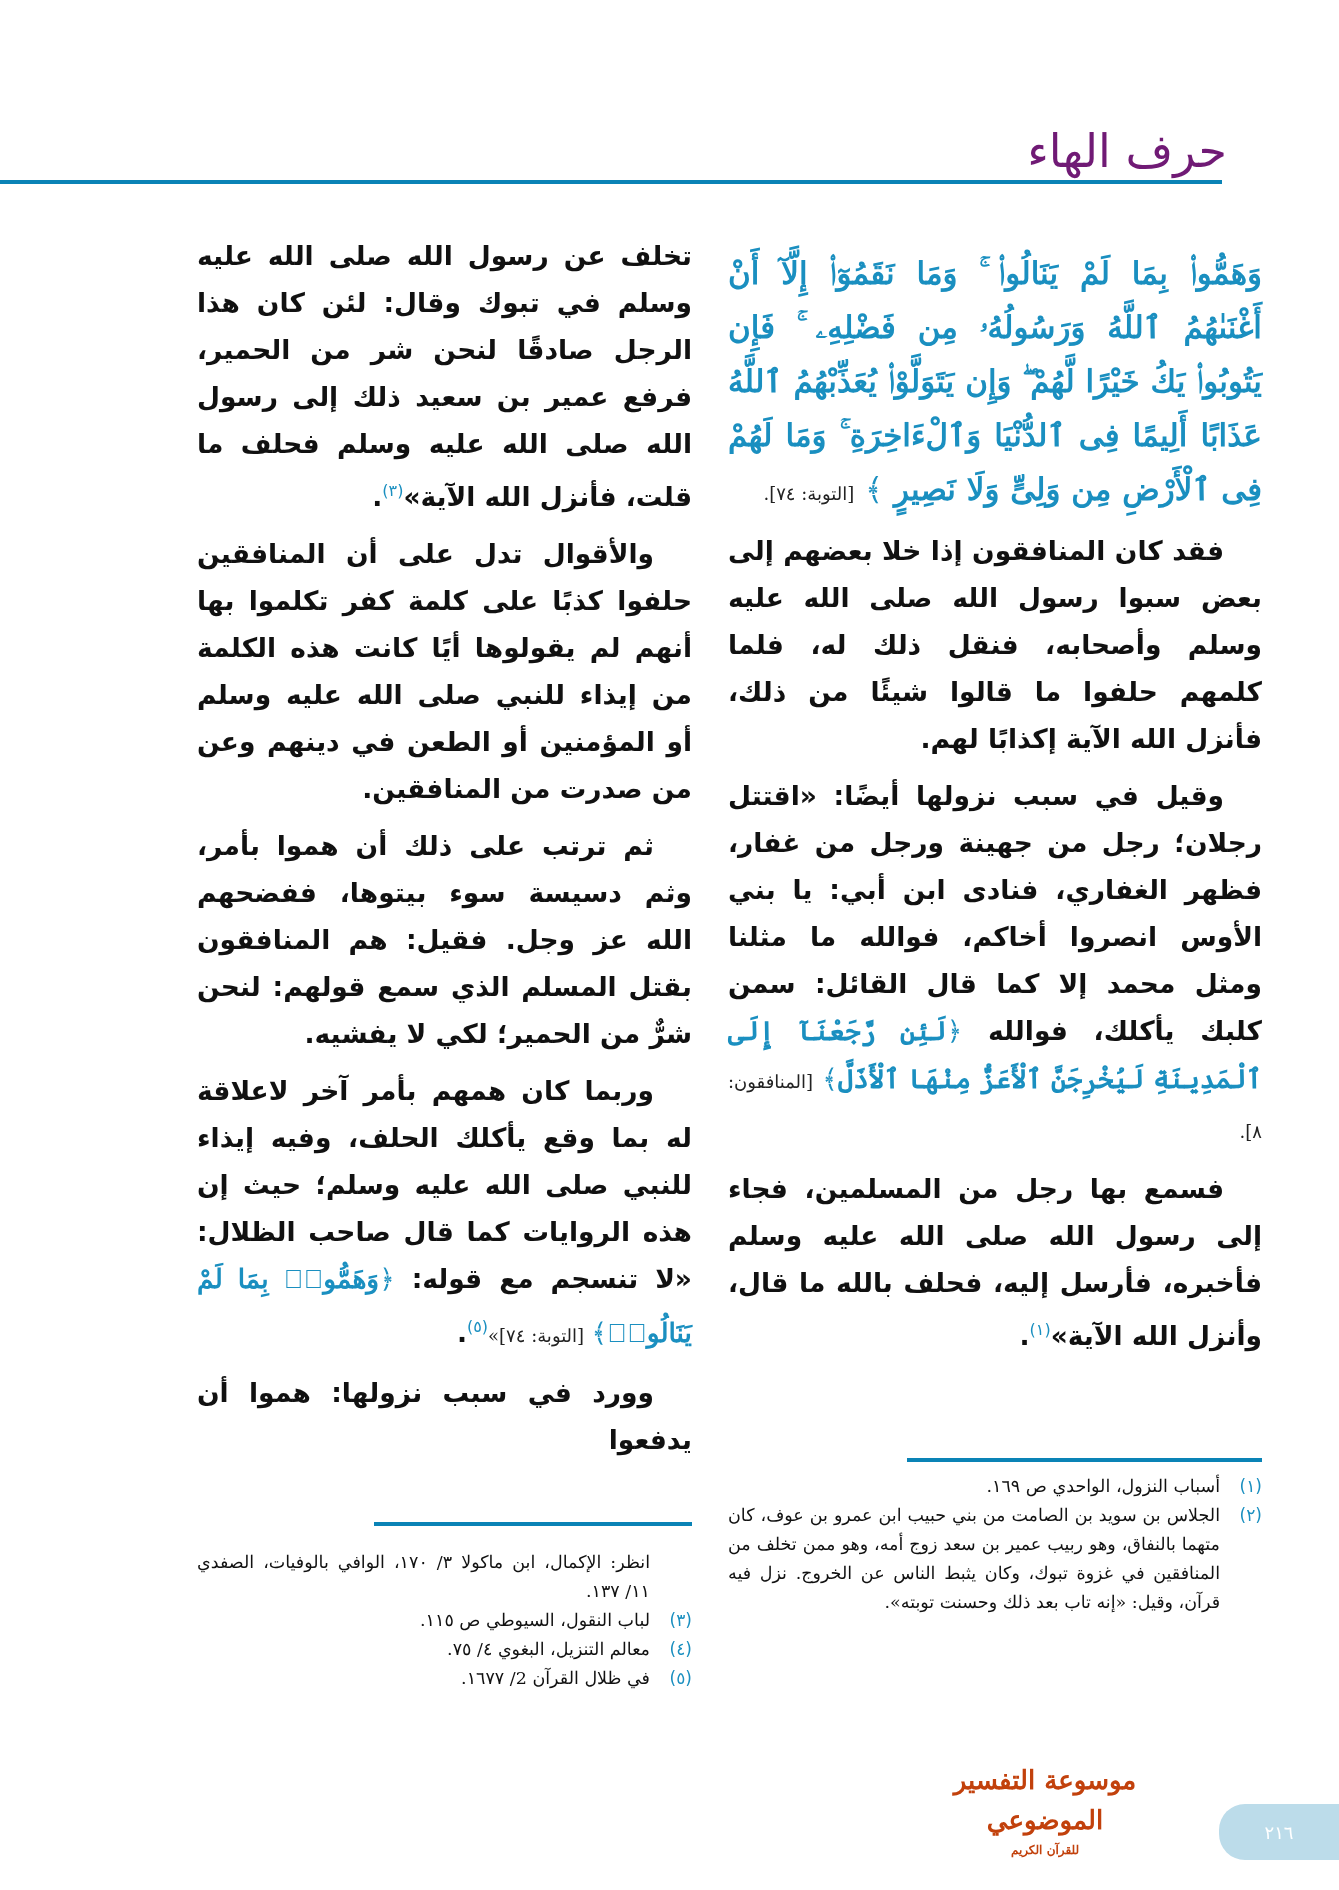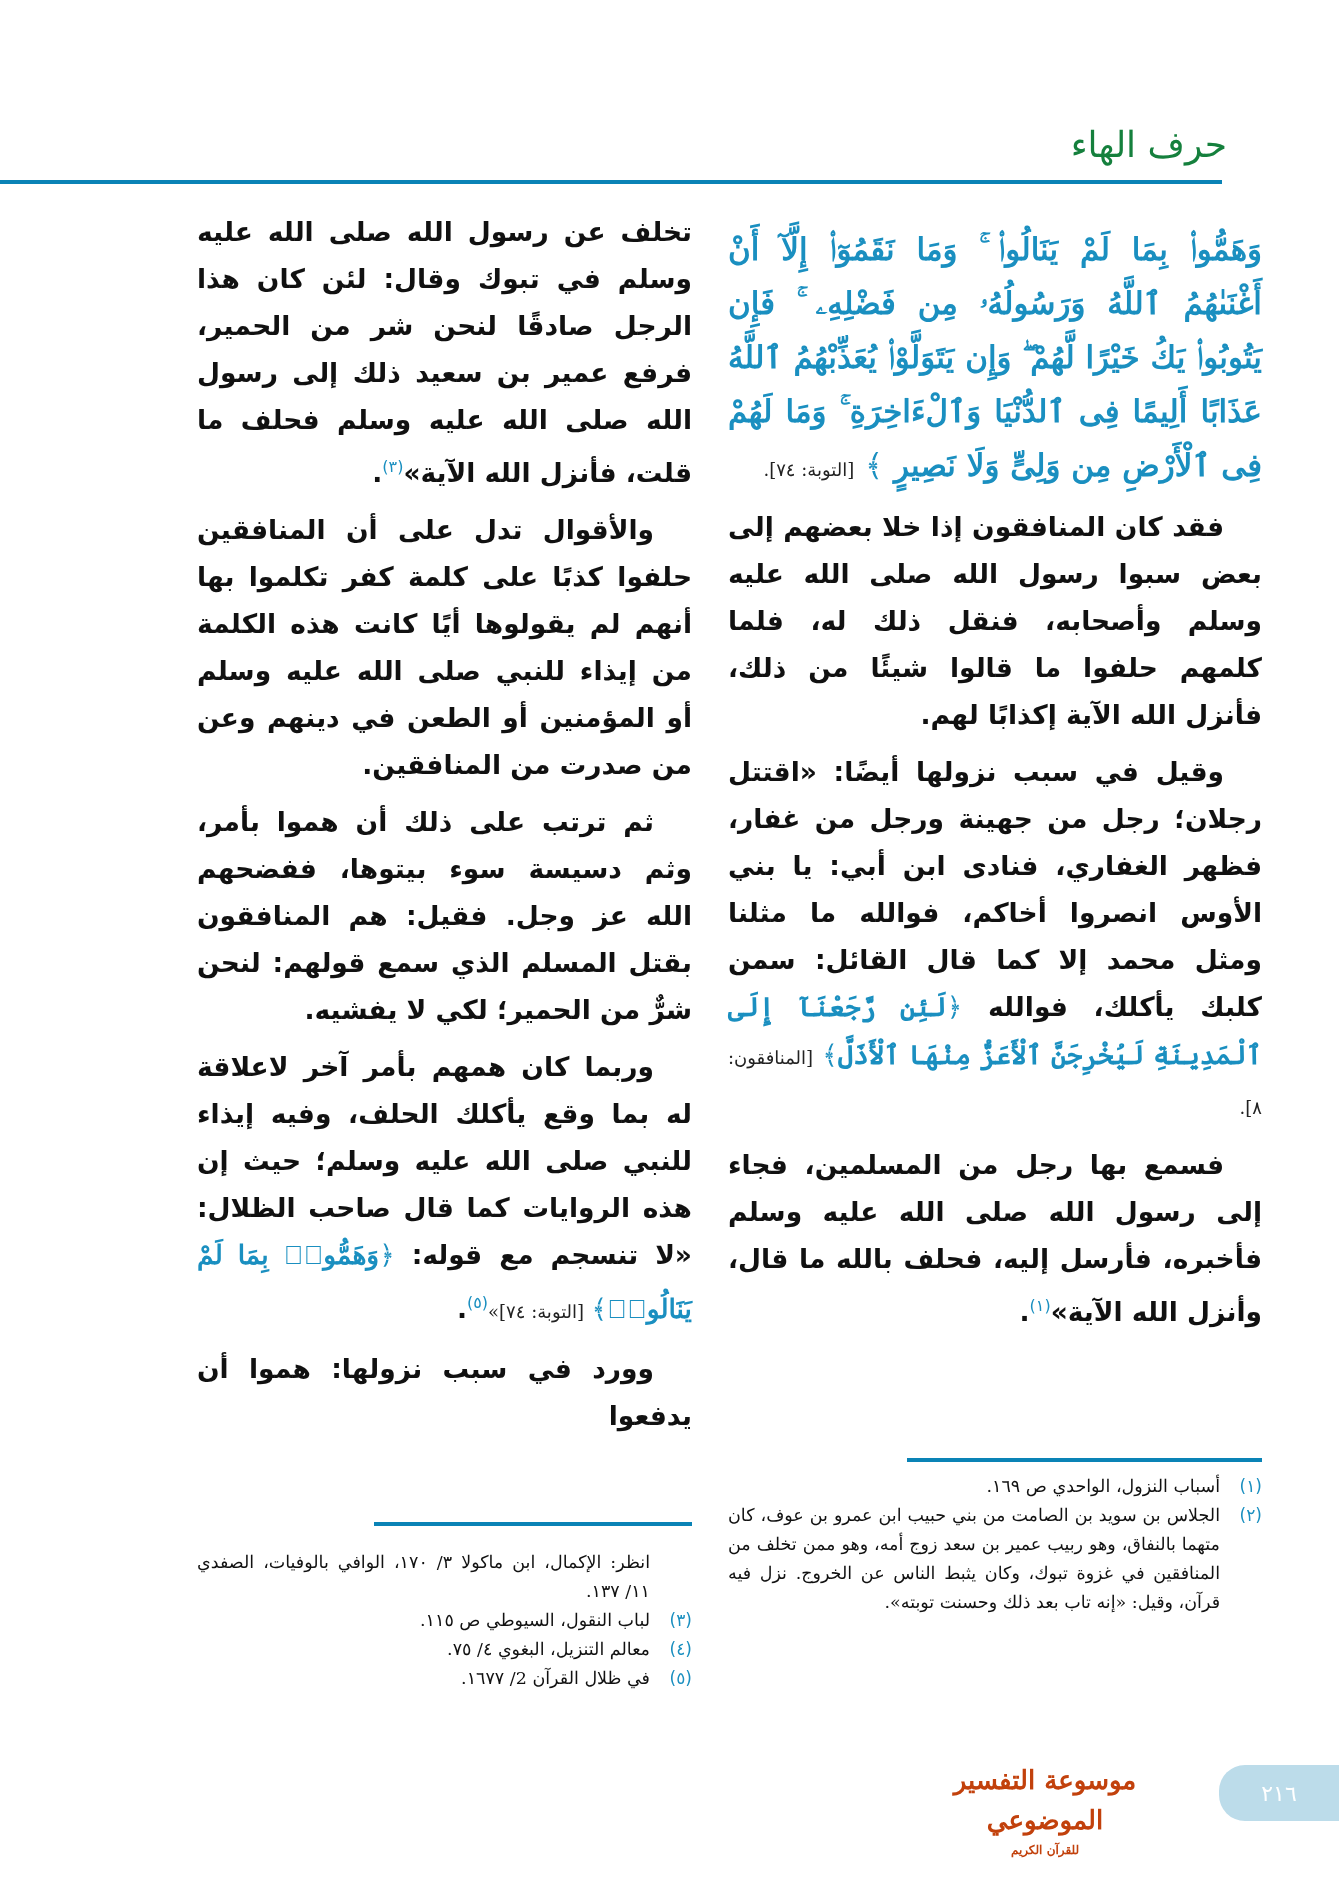--- a/index.html
+++ b/index.html
@@ -2,26 +2,26 @@
 <html><head>
 <meta charset="utf-8">
 <style>
   html, body { margin: 0; padding: 0; }
   body {
     width: 1339px; height: 1890px; background: #ffffff; position: relative; overflow: hidden;
     font-family: "DejaVu Sans", sans-serif; color: #111;
   }
   .header-title {
     position: absolute; top: 124px; right: 112px;
-    font-family: "DejaVu Serif", serif; font-size: 36px; color: #15803d; direction: rtl;
+    font-family: "DejaVu Serif", serif; font-size: 46px; color: #701a75; direction: rtl;
   }
   .header-rule {
     position: absolute; top: 180px; left: 0; width: 1222px; height: 4px; background: #0a83b6;
   }
-  .col { position: absolute; direction: rtl; text-align: justify; text-align-last: right; }
+  .col { position: absolute; direction: rtl; text-align: justify; text-align-last: right; margin-top: 24px; }
   .col-right { top: 222px; left: 728px; width: 534px; }
   .col-left { top: 208px; left: 197px; width: 495px; }
   .para {
     font-family: "DejaVu Sans", sans-serif; font-weight: bold; font-size: 26.5px;
     line-height: 47px; margin: 0 0 10px 0;
   }
   .indent { text-indent: 38px; }
   .quran {
     font-family: "DejaVu Serif", serif; font-weight: bold; color: #1a8fc0;
     font-size: 31px; line-height: 54px;
@@ -39,24 +39,24 @@
     position: absolute; direction: rtl; text-align: justify; text-align-last: right;
     font-family: "DejaVu Serif", serif; font-size: 17.5px; line-height: 29px; color: #111;
   }
   .fn-right { top: 1472px; left: 728px; width: 534px; }
   .fn-left { top: 1548px; left: 197px; width: 495px; }
   .fn-item { display: flex; direction: rtl; }
   .fn-num { color: #1a8fc0; width: 42px; flex: 0 0 42px; font-family: "DejaVu Sans", sans-serif; font-size: 17px; }
   .fn-text { flex: 1; }
   .fn-cont { padding-right: 42px; }
   .page-badge {
-    position: absolute; top: 1765px; left: 1219px; width: 120px; height: 56px;
+    position: absolute; top: 1804px; left: 1219px; width: 120px; height: 56px;
     background: #bcdcea; border-radius: 26px 0 0 26px; color: #fff;
     display: flex; align-items: center; justify-content: center;
-    font-family: "DejaVu Sans", sans-serif; font-size: 22px; direction: rtl;
+    font-family: "DejaVu Sans", sans-serif; font-size: 18px; direction: rtl;
   }
   .logo {
     position: absolute; top: 1760px; left: 930px; width: 230px; height: 74px;
     direction: rtl; text-align: center; color: #c2410c; font-family: "DejaVu Serif", serif;
   }
   .logo-main { font-size: 26px; font-weight: bold; line-height: 40px; letter-spacing: -1px; }
   .logo-sub { font-size: 12px; line-height: 20px; font-weight: bold; }
 </style>
 </head>
 <body>

